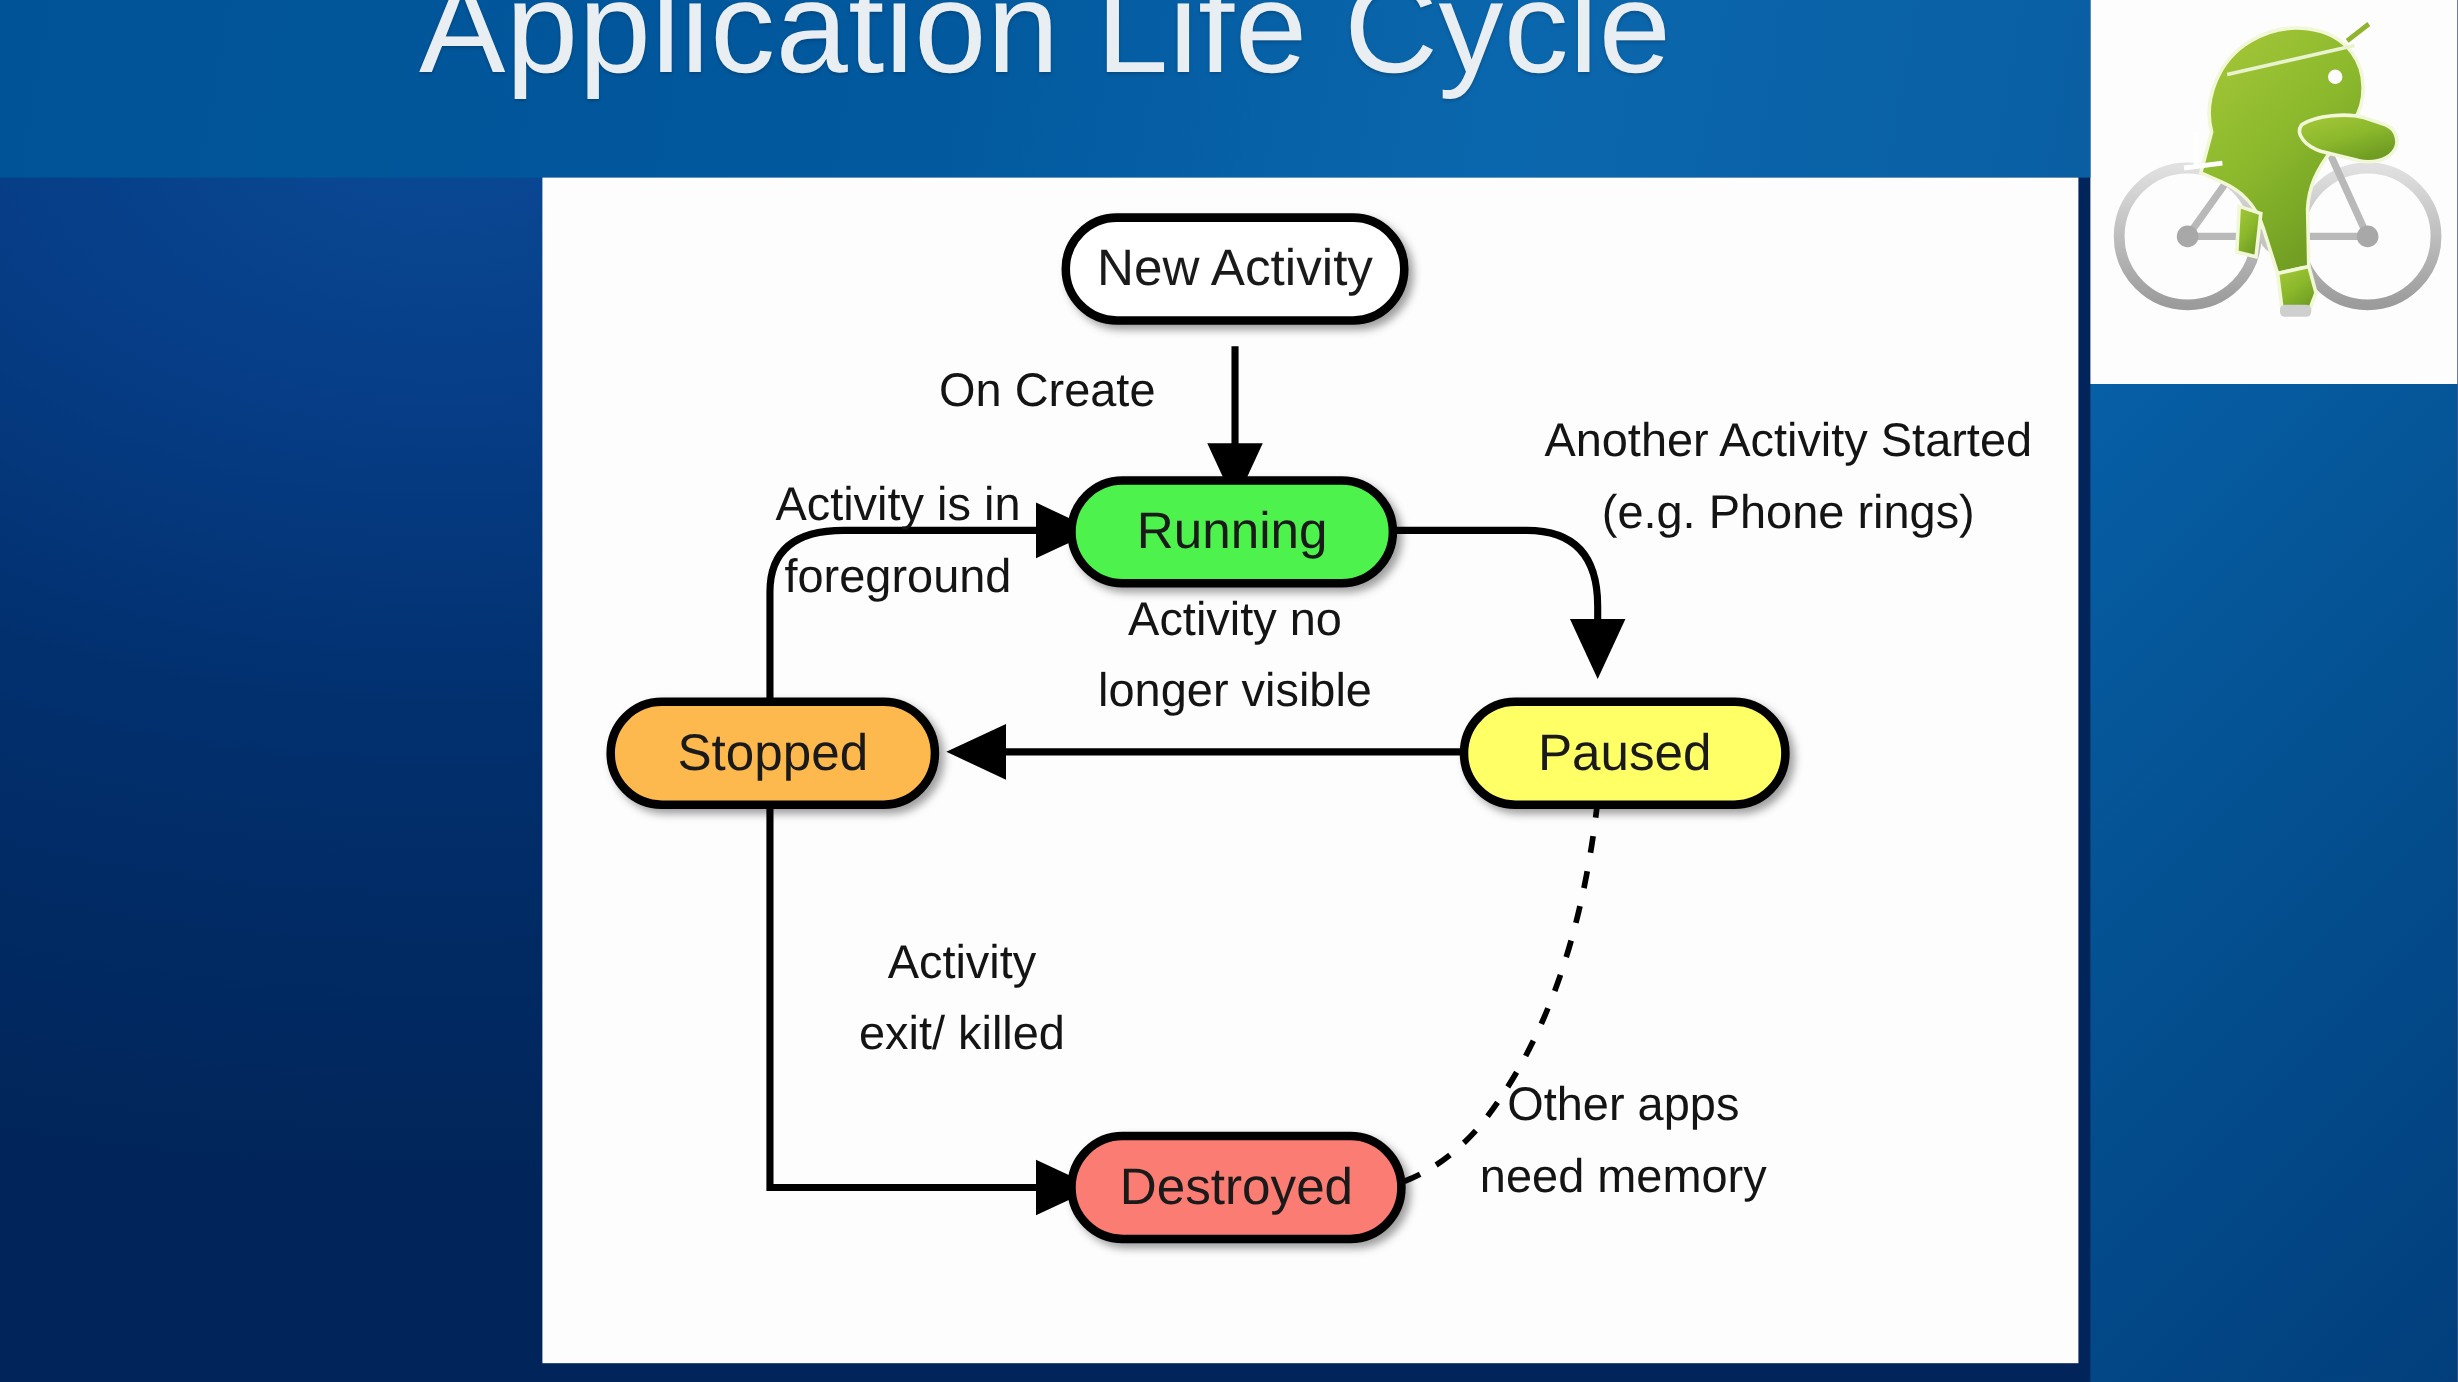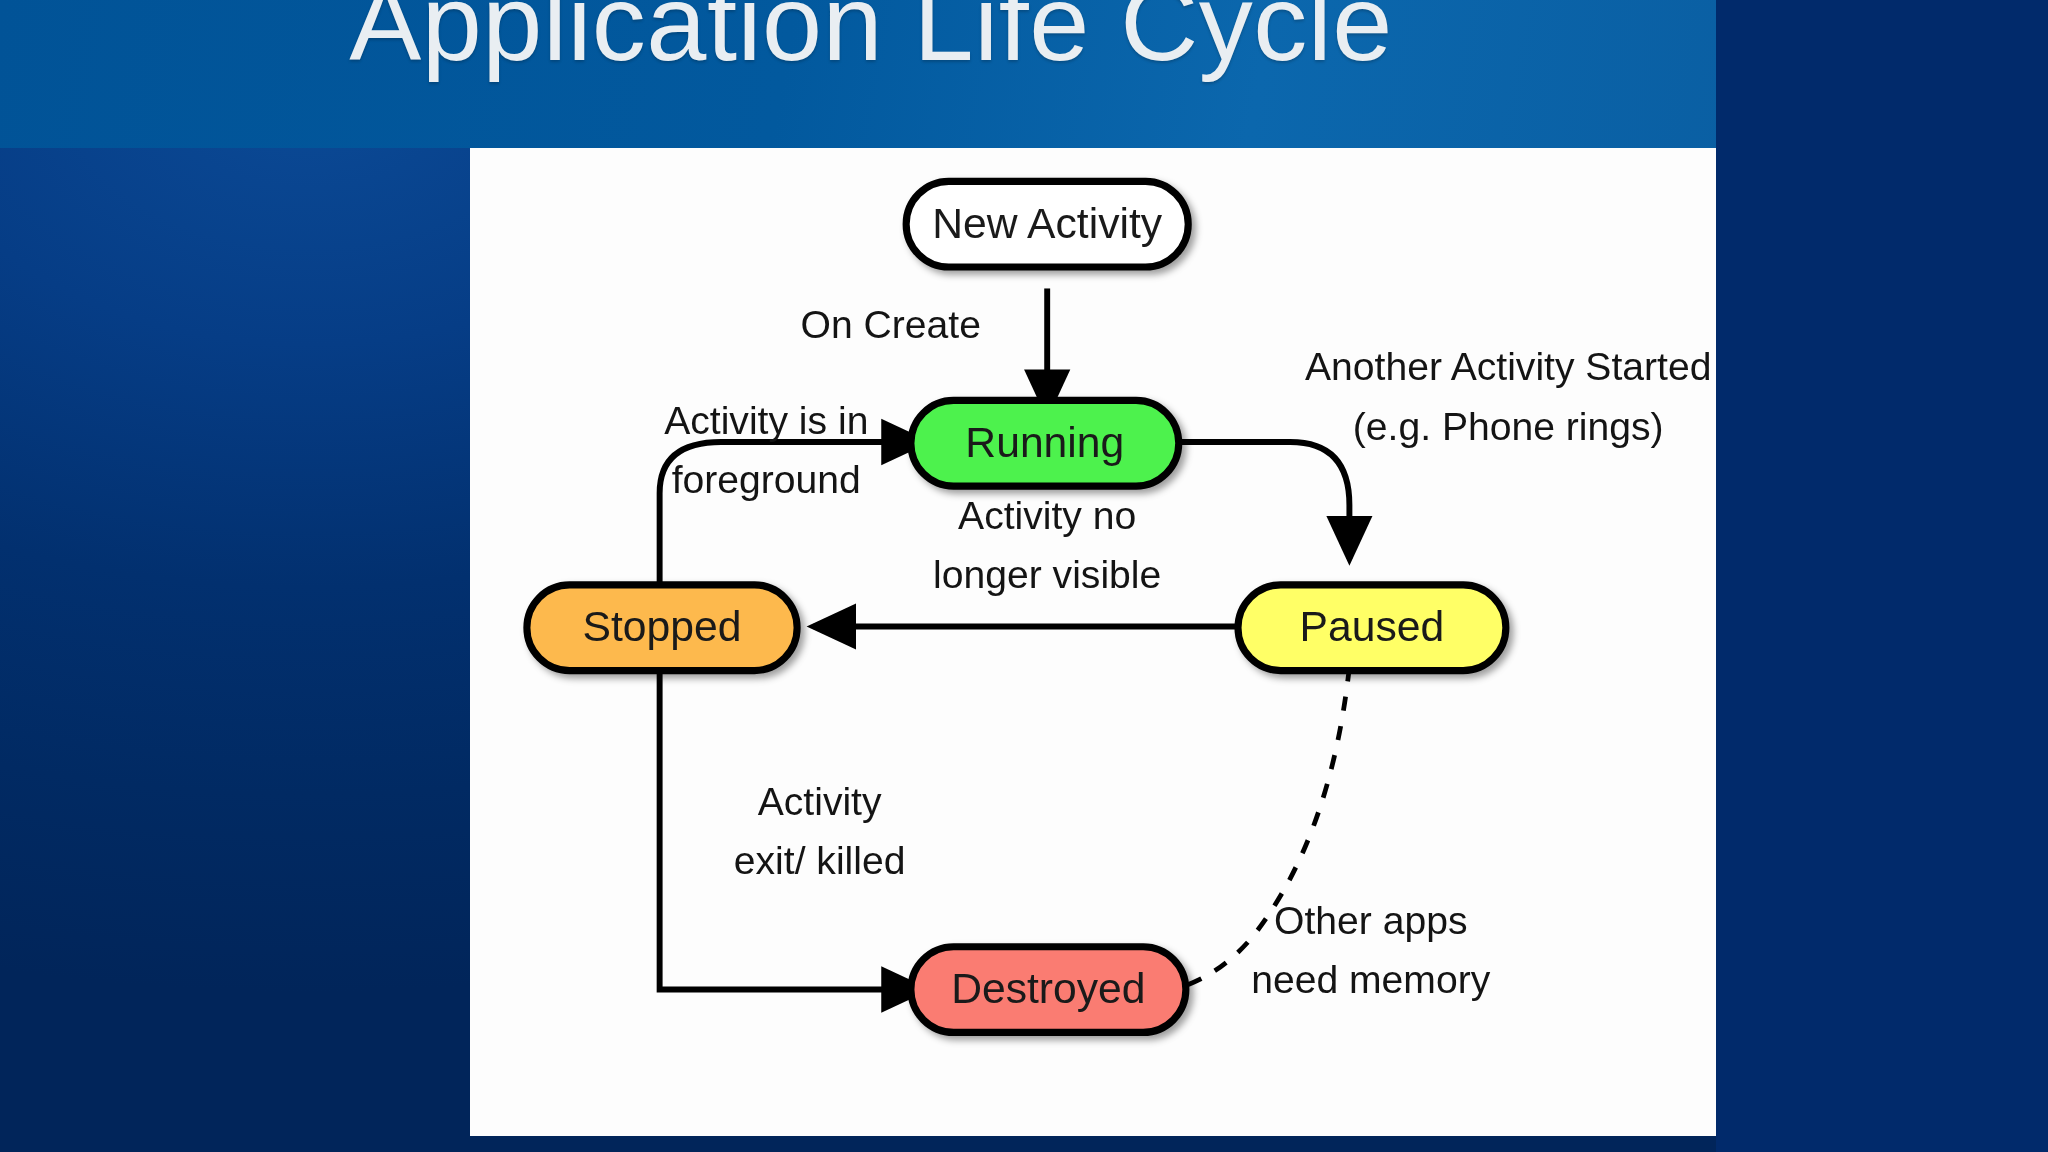--- a/index.html
+++ b/index.html
@@ -2,21 +2,21 @@
 <html><head>
 <meta charset="utf-8">
 <style>
   html,body{margin:0;padding:0;}
   body{
     width:2048px;height:1152px;overflow:hidden;
     font-family:"Liberation Sans", sans-serif;
     background:#012a6b;
   }
   #slide{
-    position:relative;width:1716px;height:1152px;
+    position:relative;width:2048px;height:1152px;
     background:
       radial-gradient(ellipse 1400px 900px at 18% 8%, #0b4a96 0%, #063d86 28%, #02306f 55%, #012a63 78%, #01255a 100%);
     overflow:hidden;
   }
   
   #title-band{
     position:absolute;left:0;top:0;width:1742px;height:148px;
     background:linear-gradient(100deg,#015397 0%,#02599e 45%,#0b67ad 72%,#0a5fa3 100%);
   }
   #page-title{
@@ -31,21 +31,21 @@
     position:absolute;left:1742px;top:320px;width:306px;height:832px;
     background:linear-gradient(135deg,#075fa6 0%,#045293 40%,#023e7c 100%);
   }
   #logo-backdrop{
     position:absolute;left:1742px;top:0;width:306px;height:320px;background:#fdfdfd;
   }
   
   #android-logo{position:absolute;left:1748px;top:-8px;width:300px;height:300px;}
   
   #diagram-panel{
-    position:absolute;left:470px;top:148px;width:1280px;height:988px;
+    position:absolute;left:452px;top:148px;width:1280px;height:988px;
     background:#fdfdfd;
   }
   #diagram-svg{position:absolute;left:0;top:0;width:1280px;height:988px;}
   .node-label{
     font-family:"Liberation Sans", sans-serif;
     font-size:36px;fill:#1a1a1a;text-anchor:middle;dominant-baseline:middle;
   }
   .edge-label{
     font-family:"Liberation Sans", sans-serif;
     font-size:33px;fill:#141414;text-anchor:middle;

